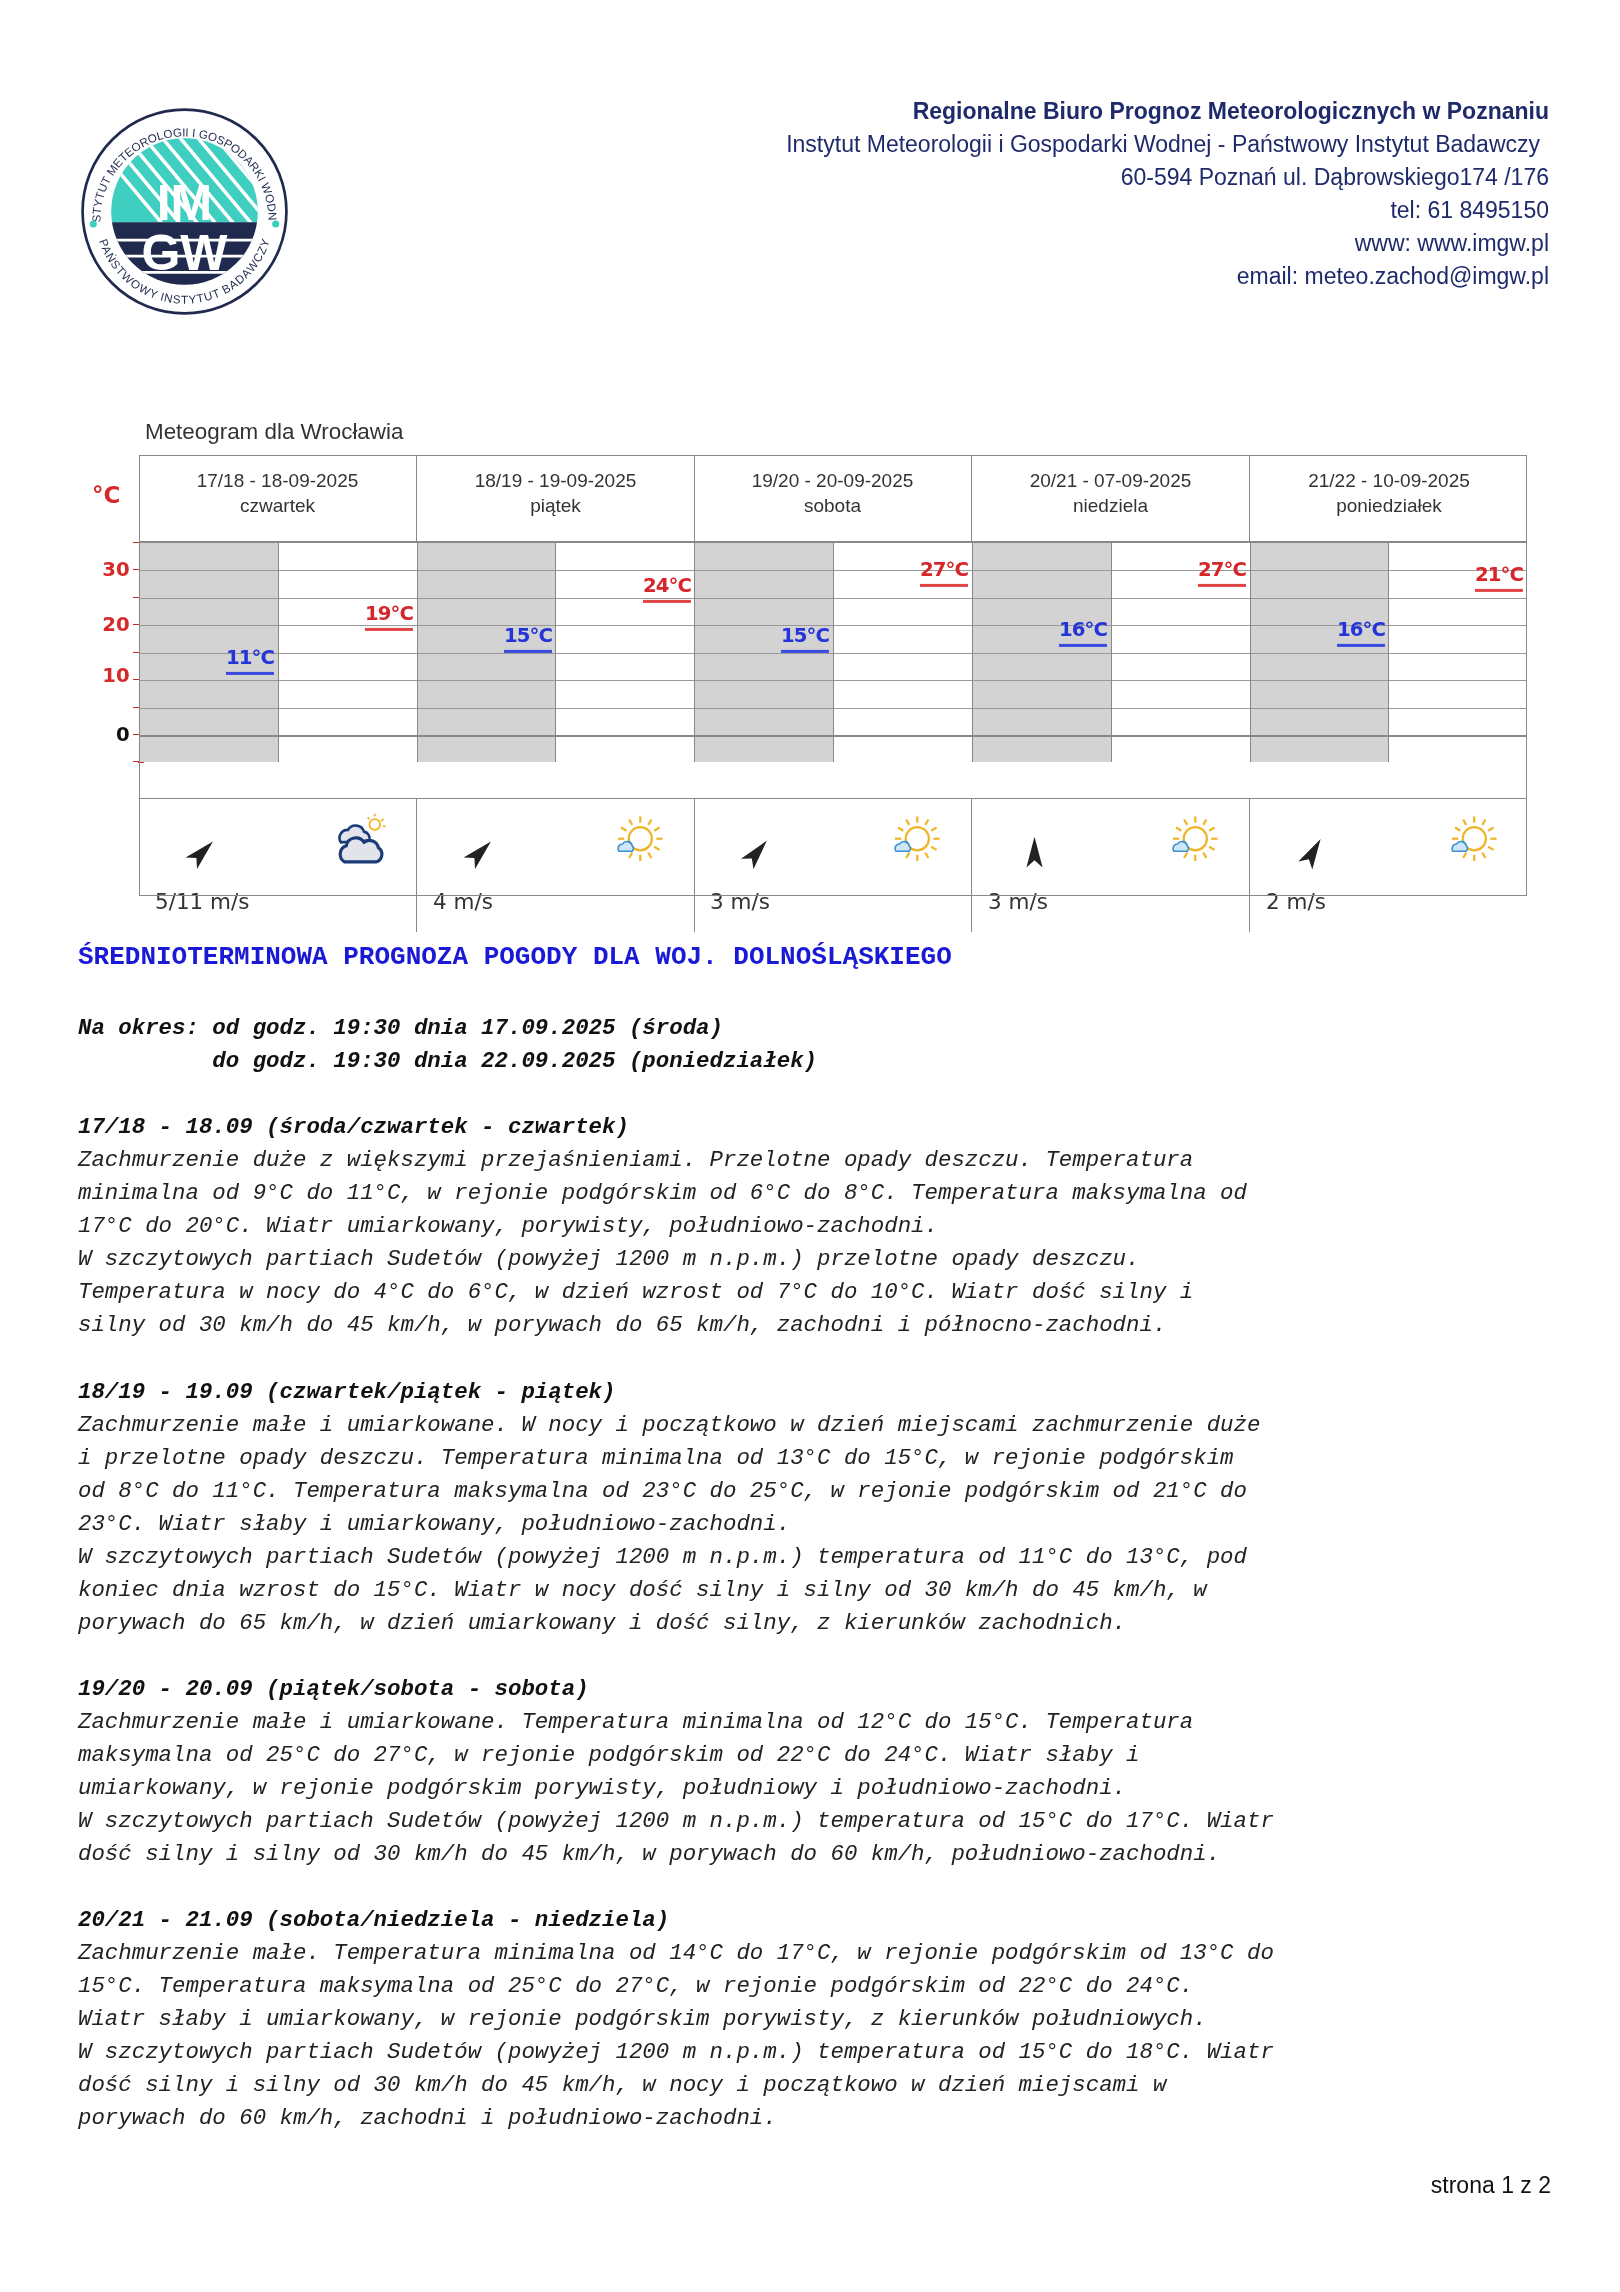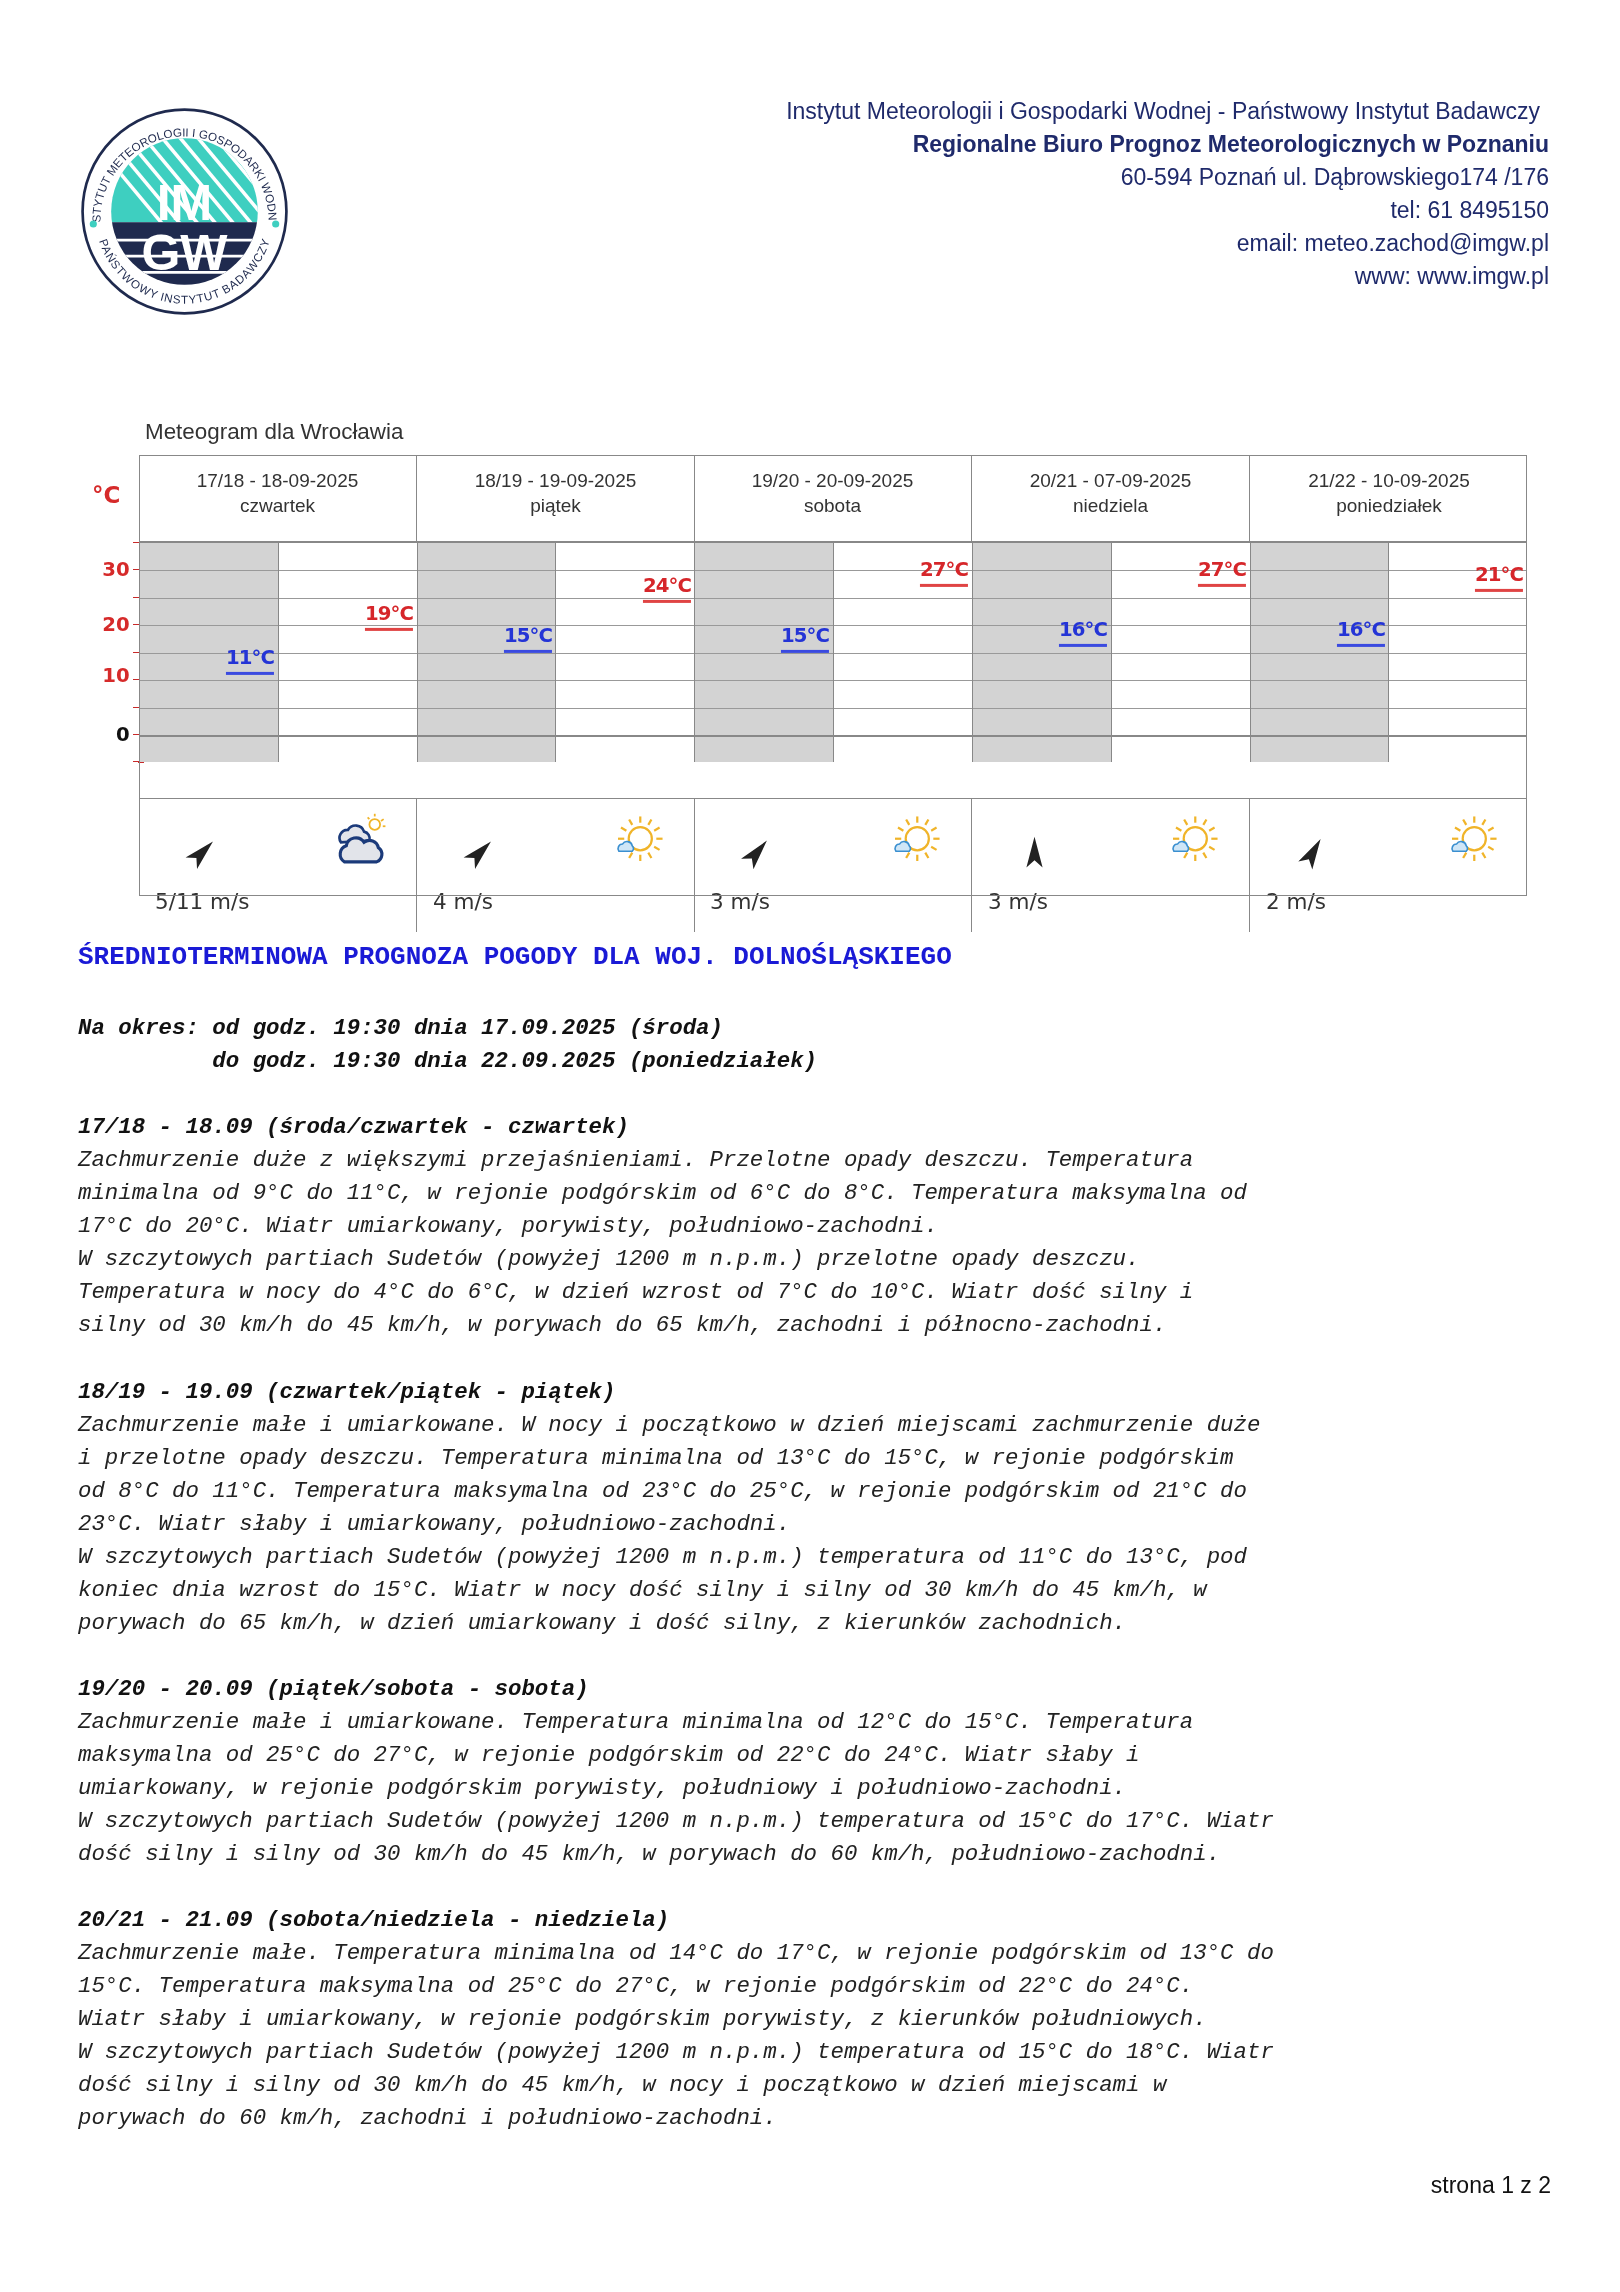--- a/index.html
+++ b/index.html
@@ -84,26 +84,26 @@
     <text x="118" y="127" text-anchor="middle" font-family="Liberation Sans, sans-serif" font-weight="bold" font-size="56" fill="#fff">IM</text>
     <text x="118" y="183" text-anchor="middle" font-family="Liberation Sans, sans-serif" font-weight="bold" font-size="56" fill="#fff">GW</text>
     <text font-family="Liberation Sans, sans-serif" font-size="13" fill="#1f2a4e"><textPath href="#ringTop" startOffset="50%" text-anchor="middle">INSTYTUT METEOROLOGII I GOSPODARKI WODNEJ</textPath></text>
     <text font-family="Liberation Sans, sans-serif" font-size="13" fill="#1f2a4e" dy="10"><textPath href="#ringBot" startOffset="50%" text-anchor="middle">PAŃSTWOWY INSTYTUT BADAWCZY</textPath></text>
     <circle cx="16" cy="132" r="4" fill="#3ecfc0"></circle>
       <circle cx="220" cy="132" r="4" fill="#3ecfc0"></circle>
   </svg>
 </div>
 
 <div class="org">
+  <span class="line bold">Regionalne Biuro Prognoz Meteorologicznych w Poznaniu</span>
   <span class="line name">Instytut Meteorologii i Gospodarki Wodnej - Państwowy Instytut Badawczy</span>
-  <span class="line bold">Regionalne Biuro Prognoz Meteorologicznych w Poznaniu</span>
   <span class="line">60-594 Poznań ul. Dąbrowskiego174 /176</span>
   <span class="line">tel: 61 8495150</span>
+  <span class="line">www: www.imgw.pl</span>
   <span class="line">email: meteo.zachod@imgw.pl</span>
-  <span class="line">www: www.imgw.pl</span>
 </div>
 
 <div class="mg-title">Meteogram dla Wrocławia</div>
 <div class="mg-unit">°C</div>
 <div class="mg-axis" id="mg-axis">
   <div class="ax-bracket"></div>
 <div class="ax-tick" style="top: 219px;"></div>
     <div class="ax-tick" style="top: 192px;"></div>
     <div class="ax-tick" style="top: 165px;"></div>
     <div class="ax-tick" style="top: 137px;"></div>

